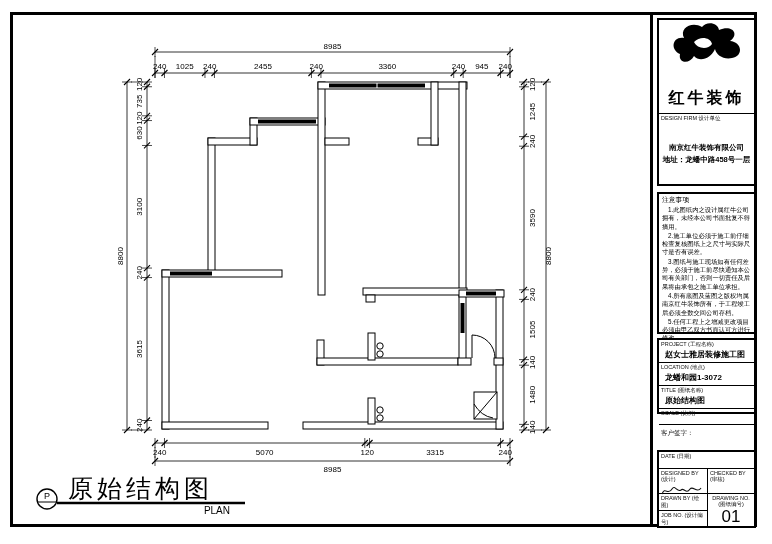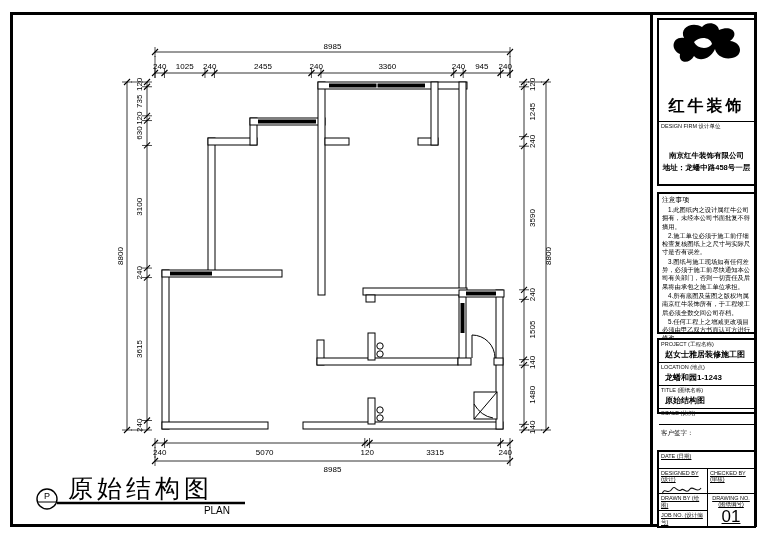--- a/index.html
+++ b/index.html
@@ -3,21 +3,21 @@
 <meta charset="utf-8">
 <style>
   html,body{margin:0;padding:0;background:#fff;}
   body{width:772px;height:544px;position:relative;font-family:"Liberation Sans",sans-serif;color:#000;overflow:hidden;}
   .frame{position:absolute;left:10px;top:12px;width:747px;height:515px;border:3px solid #000;box-sizing:border-box;}
   .tb-sep{position:absolute;left:650px;top:12px;width:3px;height:515px;background:#000;}
   .tb-box{position:absolute;border:2px solid #000;background:#fff;box-sizing:border-box;}
   .tb-label{font-size:5.5px;color:#111;padding:1px 2px 0 2px;letter-spacing:0px;}
   .tb-value{font-size:8px;font-weight:bold;padding:1px 2px 0 6px;}
   .logo-wrap{text-align:center;}
-  .logo-name{font-size:16px;font-weight:bold;letter-spacing:3px;text-align:center;margin-top:16px;}
+  .logo-name{font-size:16px;font-weight:bold;letter-spacing:3px;text-align:center;margin-top:8px;}
   .firm-div{border-top:1.5px solid #000;margin-top:4px;}
   .company{font-size:7.5px;font-weight:bold;text-align:center;margin-top:20px;line-height:1.6;}
   .notes{padding:2px 3px;font-size:6.3px;line-height:1.32;}
   .notes-title{font-size:6.8px;margin-bottom:1px;}
   .note{margin-bottom:1px;text-indent:6px;}
   .row{border-top:1.5px solid #000;}
   .row:first-child{border-top:none;}
   .grid-bottom{display:flex;}
   .cell{box-sizing:border-box;}
   .sig-cell{border-right:1.5px solid #000;}
@@ -267,35 +267,35 @@
   </div>
 </div>
 
 <div class="tb-box" style="left:657px;top:338px;width:99px;height:76px;">
   <div class="row" style="height:22px;">
     <div class="tb-label">PROJECT (工程名称)</div>
     <div class="tb-value">赵女士雅居装修施工图</div>
   </div>
   <div class="row" style="height:22px;">
     <div class="tb-label">LOCATION (地点)</div>
-    <div class="tb-value">龙蟠和园1-1243</div>
+    <div class="tb-value">龙蟠和园1-3072</div>
   </div>
   <div class="row" style="height:22px;">
     <div class="tb-label">TITLE (图纸名称)</div>
     <div class="tb-value">原始结构图</div>
   </div>
   <div class="row" style="height:15px;">
     <div class="tb-label">SCALE (比例)</div>
   </div>
   <div class="row" style="height:23px;">
     <div class="tb-label" style="font-size:6.5px;padding-top:4px;">客户签字：</div>
   </div>
 </div>
 
-<div class="tb-box" style="left:657px;top:450px;width:99px;height:78px;text-decoration:underline;">
+<div class="tb-box" style="left:657px;top:450px;width:99px;height:78px;">
   <div class="row" style="height:16px;">
     <div class="tb-label">DATE (日期)</div>
   </div>
   <div class="row grid-bottom" style="height:24px;">
     <div class="cell sig-cell" style="width:49px;">
       <div class="tb-label">DESIGNED BY (设计)</div>
       <svg width="44" height="13" viewBox="0 0 44 13">
         <path d="M3,10 C6,2 9,12 13,5 C16,0 18,9 22,6 C25,3 27,11 31,5 C34,1 38,10 42,4" fill="none" stroke="#111" stroke-width="1.1"></path>
       </svg>
     </div>

